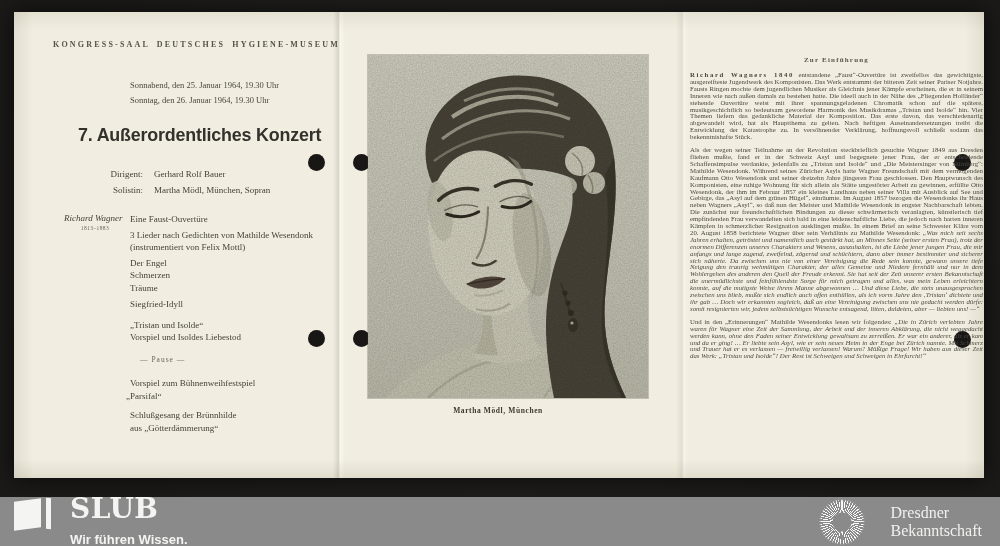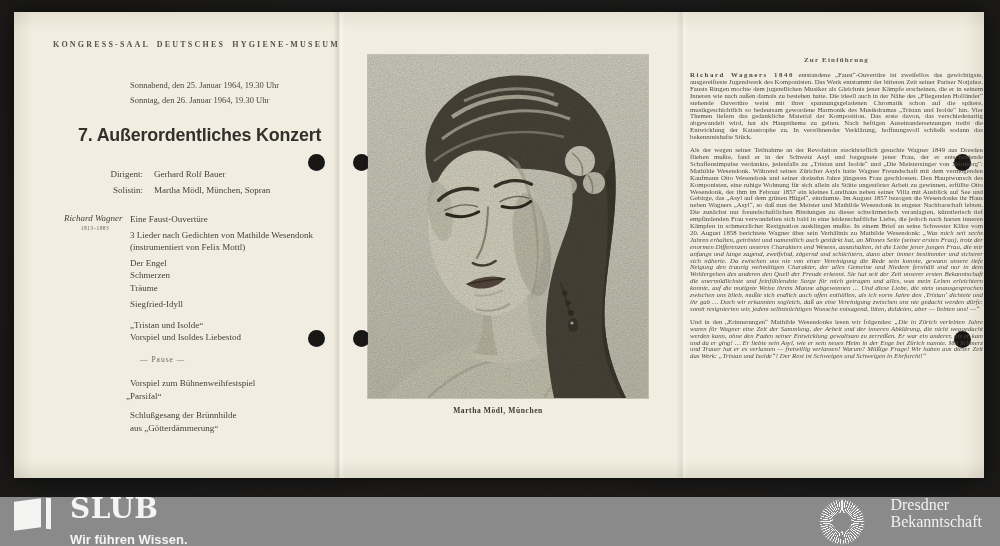--- a/index.html
+++ b/index.html
@@ -68,21 +68,21 @@
   .footer-bar{position:absolute;left:0;top:497px;width:1000px;height:49px;
     background:#8a8a8a;display:flex;align-items:center;justify-content:space-between;
     color:#f4f4f3;}
   .slub{display:flex;align-items:flex-start;padding-left:12px;cursor:pointer;}
   .book{position:relative;width:48px;height:36px;margin-top:1px;}
   .book-cover{position:absolute;left:2px;top:3px;width:27px;height:29px;background:#f4f4f3;transform:skewY(-7deg);}
   .book-page{position:absolute;left:34px;top:1px;width:5px;height:31px;background:#f4f4f3;transform:skewY(7deg);}
   .slub-text{margin-left:10px;}
   .slub-name{font-family:"DejaVu Serif", serif;font-weight:bold;font-size:28px;line-height:26px;letter-spacing:.5px;}
   .slub-tag{font-family:"Liberation Sans", sans-serif;font-weight:bold;font-size:13px;margin-top:10px;}
-  .phil{display:flex;align-items:flex-start;padding-right:18px;cursor:pointer;gap:12px;}
+  .phil{display:flex;align-items:center;padding-right:18px;cursor:pointer;gap:12px;}
   .sunburst{width:52px;height:52px;border-radius:50%;margin-right:10px;
     background:repeating-conic-gradient(rgba(255,255,255,.95) 0deg 2.6deg, rgba(255,255,255,0) 2.6deg 7.3deg);
     -webkit-mask:radial-gradient(circle closest-side, transparent 0 9px, #000 10px 21px, transparent 23px);
             mask:radial-gradient(circle closest-side, transparent 0 9px, #000 10px 21px, transparent 23px);}
   .phil-text{font-family:"Liberation Serif", serif;font-size:16px;line-height:17.5px;color:#f1f1f0;}
 </style>
 </head>
 <body>
 
 <div class="stage">

